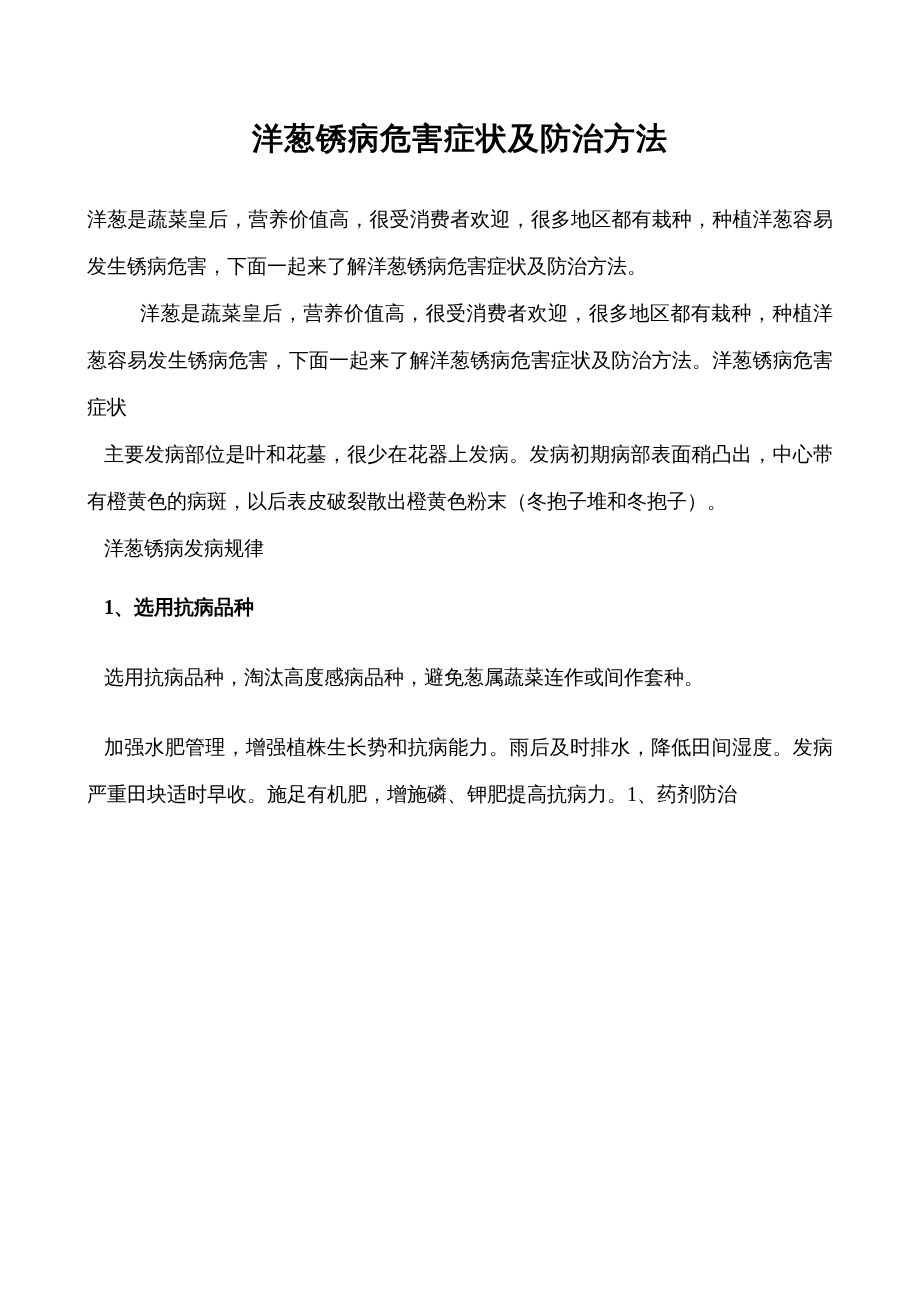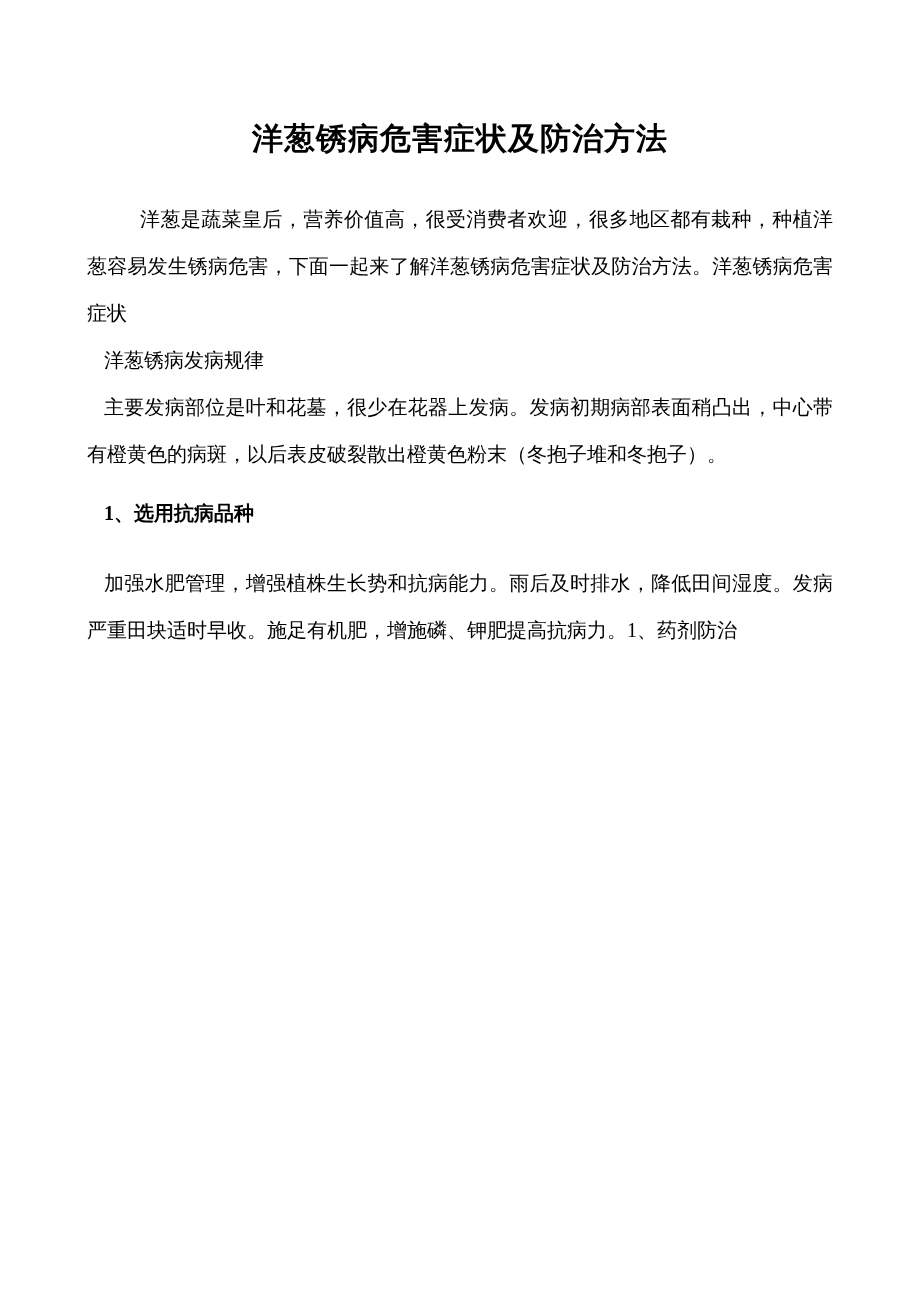--- a/index.html
+++ b/index.html
@@ -47,28 +47,30 @@
   .gap-md { margin-top: 18px; }
   .gap-lg { margin-top: 23px; }
 </style>
 </head>
 <body>
 
 <div class="page">
 
   <h1 class="doc-title">洋葱锈病危害症状及防治方法</h1>
 
+  <p class="para">洋葱是蔬菜皇后，营养价值高，很受消费者欢迎，很多地区都有栽种，种植洋葱容易发生锈病危害，下面一起来了解洋葱锈病危害症状及防治方法。</p>
 
   <p class="para indent-first">洋葱是蔬菜皇后，营养价值高，很受消费者欢迎，很多地区都有栽种，种植洋葱容易发生锈病危害，下面一起来了解洋葱锈病危害症状及防治方法。洋葱锈病危害症状</p>
 
+  <p class="para indent-small">主要发病部位是叶和花墓，很少在花器上发病。发病初期病部表面稍凸出，中心带有橙黄色的病斑，以后表皮破裂散出橙黄色粉末（冬抱子堆和冬抱子）。</p>
+
   <p class="para indent-small">洋葱锈病发病规律</p>
-
-  <p class="para indent-small">主要发病部位是叶和花墓，很少在花器上发病。发病初期病部表面稍凸出，中心带有橙黄色的病斑，以后表皮破裂散出橙黄色粉末（冬抱子堆和冬抱子）。</p>
 
 
   <p class="para indent-small gap-sm">1、选用抗病品种</p>
 
+  <p class="para indent-small gap-lg">选用抗病品种，淘汰高度感病品种，避免葱属蔬菜连作或间作套种。</p>
 
 
   <p class="para indent-small gap-lg">加强水肥管理，增强植株生长势和抗病能力。雨后及时排水，降低田间湿度。发病严重田块适时早收。施足有机肥，增施磷、钾肥提高抗病力。1、药剂防治</p>
 
 
 </div>
 
 </body></html>

